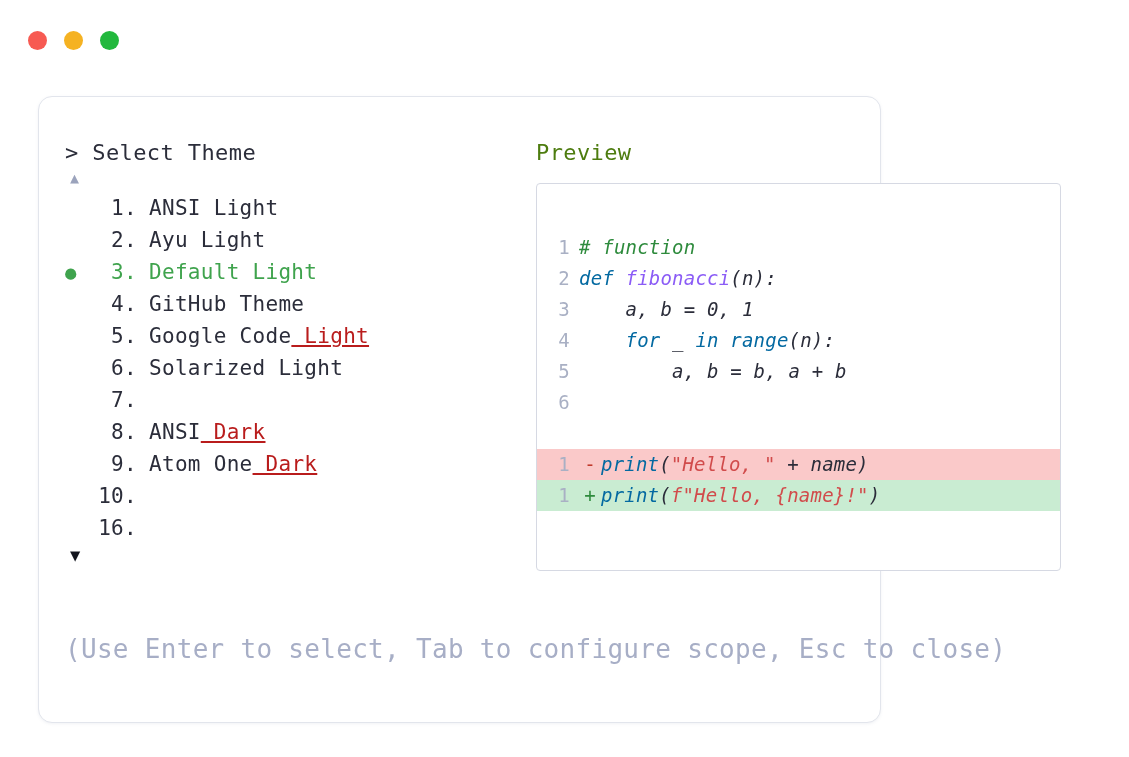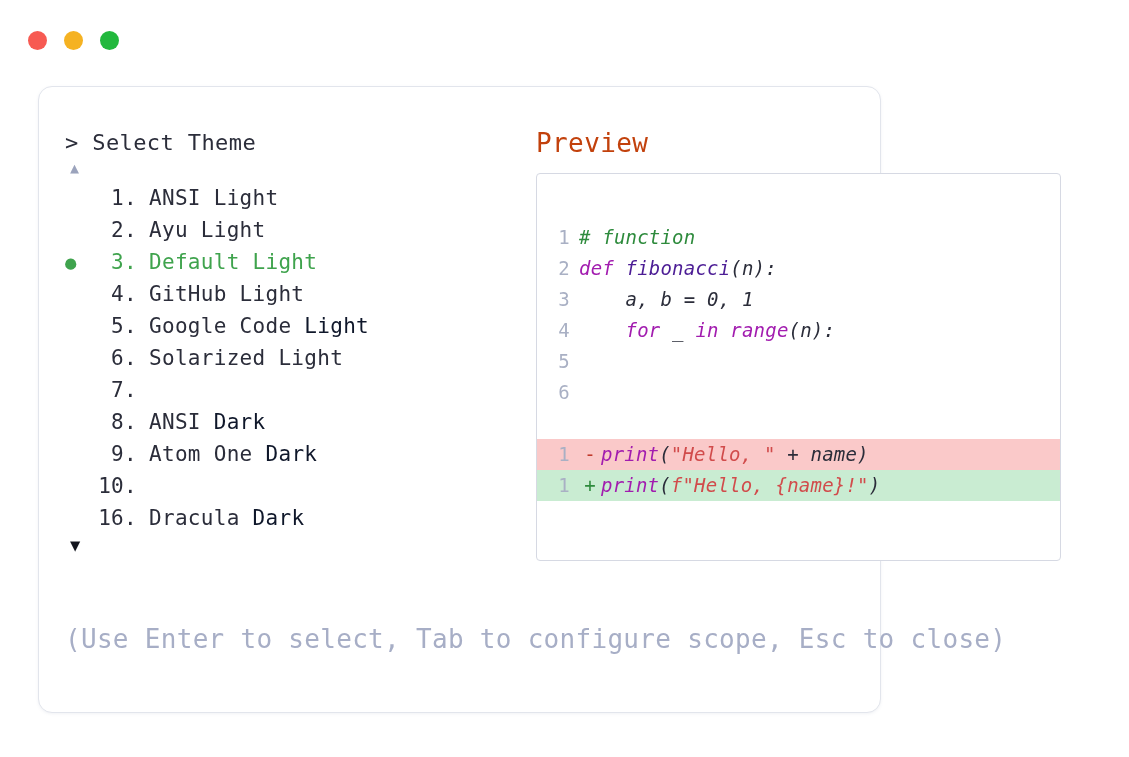--- a/index.html
+++ b/index.html
@@ -30,21 +30,21 @@
     border-radius: 50%;
   }
   .dot-red    { background: #F75A52; }
   .dot-yellow { background: #F5B222; }
   .dot-green  { background: #22B83D; }
 
   
   .card {
     position: absolute;
     left: 38px;
-    top: 86px;
+    top: 96px;
     width: 843px;
     height: 627px;
     background: #ffffff;
     border: 1.5px solid #E2E5EC;
     border-radius: 14px;
     box-sizing: border-box;
     box-shadow: 0 1px 3px rgba(120,130,160,0.10);
   }
 
   .card-inner {
@@ -103,35 +103,35 @@
   .index-cell {
     width: 46px;
     flex: 0 0 46px;
     text-align: right;
     color: #2B2D3A;
   }
   .name-cell {
     padding-left: 12px;
     color: #2B2D3A;
   }
-  .variant-muted { color: #0f172a; }
+  .variant-muted { color: #b91c1c; text-decoration: underline; }
   .theme-item.selected .index-cell,
   .theme-item.selected .name-cell,
   .theme-item.selected .variant-muted { color: #3FA34D; }
 
   
   .preview {
     position: absolute;
     left: 497px;
     top: 42px;
     width: 528px;
   }
   .preview-label {
-    font-size: 26px;
-    color: #c2410c;
+    font-size: 22px;
+    color: #4d7c0f;
     letter-spacing: 0.4px;
     line-height: 28px;
   }
   .code-box {
     margin-top: 16px;
     width: 525px;
     height: 388px;
     border: 1.5px solid #D6D9E3;
     border-radius: 4px;
     box-sizing: border-box;
@@ -154,22 +154,22 @@
     flex: 0 0 42px;
     text-align: right;
     color: #A9B0C4;
     padding-right: 9px;
     box-sizing: border-box;
   }
   .code-text { color: #2B2D3A; font-style: italic; }
 
   
   .tok-comment { color: #2E8B3D; }
-  .tok-keyword { color: #a21caf; }
-  .tok-func    { color: #4c1d95; }
+  .tok-keyword { color: #0369a1; }
+  .tok-func    { color: #8b5cf6; }
   .tok-string  { color: #D14B4B; }
   .tok-plain   { color: #2B2D3A; }
 
   
   .diff-block { margin-top: 31px; }
   .diff-line {
     display: flex;
     font-size: 19px;
     line-height: 31px;
     height: 31px;
@@ -209,42 +209,42 @@
 <div class="card">
   <div class="card-inner">
 
     <div class="picker">
       <div class="prompt-line">&gt; Select Theme</div>
       <div class="scroll-arrow arrow-up">▲</div>
       <ul class="theme-list" id="theme-list">
           <li class="theme-item"><span class="bullet-cell">●</span><span class="index-cell">1.</span><span class="name-cell">ANSI Light</span></li>
           <li class="theme-item"><span class="bullet-cell">●</span><span class="index-cell">2.</span><span class="name-cell">Ayu Light</span></li>
           <li class="theme-item selected"><span class="bullet-cell">●</span><span class="index-cell">3.</span><span class="name-cell">Default Light</span></li>
-          <li class="theme-item"><span class="bullet-cell">●</span><span class="index-cell">4.</span><span class="name-cell">GitHub Light</span></li>
+          <li class="theme-item"><span class="bullet-cell">●</span><span class="index-cell">4.</span><span class="name-cell">GitHub Theme</span></li>
           <li class="theme-item"><span class="bullet-cell">●</span><span class="index-cell">5.</span><span class="name-cell">Google Code<span class="variant-muted"> Light</span></span></li>
           <li class="theme-item"><span class="bullet-cell">●</span><span class="index-cell">6.</span><span class="name-cell">Solarized Light</span></li>
           <li class="theme-item"><span class="bullet-cell">●</span><span class="index-cell">7.</span></li>
           <li class="theme-item"><span class="bullet-cell">●</span><span class="index-cell">8.</span><span class="name-cell">ANSI<span class="variant-muted"> Dark</span></span></li>
           <li class="theme-item"><span class="bullet-cell">●</span><span class="index-cell">9.</span><span class="name-cell">Atom One<span class="variant-muted"> Dark</span></span></li>
           <li class="theme-item"><span class="bullet-cell">●</span><span class="index-cell">10.</span></li>
-          <li class="theme-item"><span class="bullet-cell">●</span><span class="index-cell">16.</span><span class="name-cell">Dracula<span class="variant-muted"> Dark</span></span></li>
+          <li class="theme-item"><span class="bullet-cell">●</span><span class="index-cell">16.</span></li>
         </ul>
       <div class="scroll-arrow arrow-down">▼</div>
     </div>
 
     <div class="preview">
       <div class="preview-label">Preview</div>
       <div class="code-box">
         <div class="code-pad">
           <div id="code-block">
               <div class="code-line"><span class="gutter">1</span><span class="code-text"><span class="tok-comment"># function</span></span></div>
               <div class="code-line"><span class="gutter">2</span><span class="code-text"><span class="tok-keyword">def </span><span class="tok-func">fibonacci</span><span class="tok-plain">(n):</span></span></div>
               <div class="code-line"><span class="gutter">3</span><span class="code-text"><span class="tok-plain">    a, b = 0, 1</span></span></div>
               <div class="code-line"><span class="gutter">4</span><span class="code-text"><span class="tok-plain">    </span><span class="tok-keyword">for</span><span class="tok-plain"> _ </span><span class="tok-keyword">in range</span><span class="tok-plain">(n):</span></span></div>
-              <div class="code-line"><span class="gutter">5</span></div>
+              <div class="code-line"><span class="gutter">5</span><span class="code-text"><span class="tok-plain">        a, b = b, a + b</span></span></div>
               <div class="code-line"><span class="gutter">6</span></div>
             </div>
           <div class="diff-block" id="diff-block">
               <div class="diff-line removed"><span class="gutter">1</span><span class="diff-sign">-</span><span class="code-text"><span class="tok-keyword">print</span><span class="tok-plain">(</span><span class="tok-string">"Hello, "</span><span class="tok-plain"> + name)</span></span></div>
               <div class="diff-line added"><span class="gutter">1</span><span class="diff-sign">+</span><span class="code-text"><span class="tok-keyword">print</span><span class="tok-plain">(</span><span class="tok-string">f"Hello, {name}!"</span><span class="tok-plain">)</span></span></div>
             </div>
         </div>
       </div>
     </div>
 

